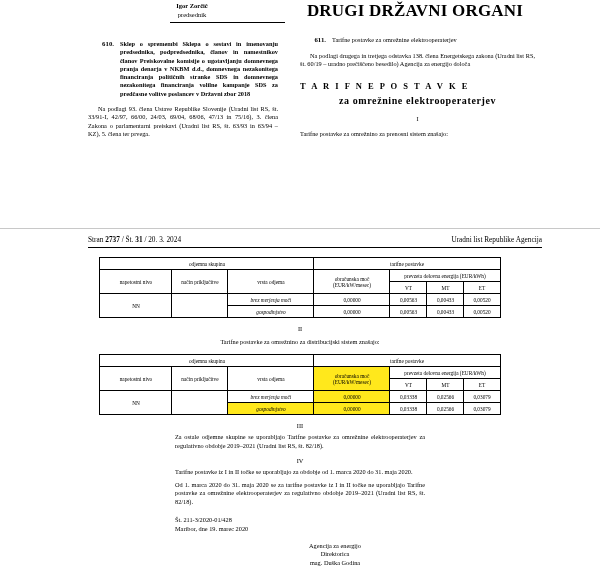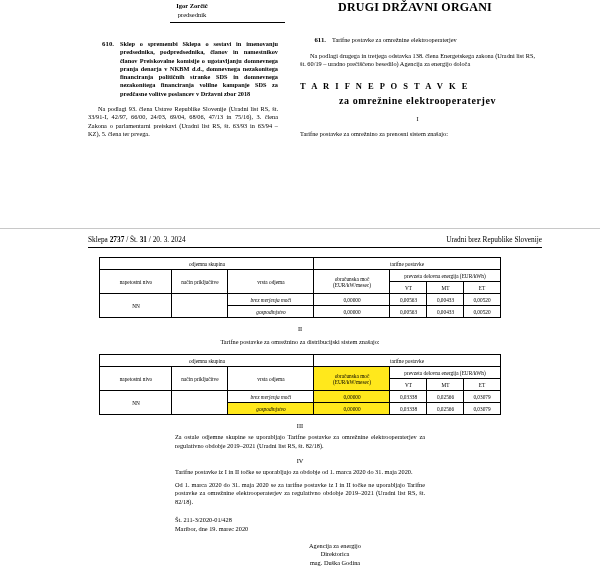--- a/index.html
+++ b/index.html
@@ -48,21 +48,21 @@
     border-top: 1px solid #000;
   }
 
   .right-header {
     position: absolute;
     left: 300px;
     top: 0px;
     width: 230px;
     text-align: center;
     font-weight: bold;
-    font-size: 12px;
+    font-size: 17px;
     line-height: 1.25;
     letter-spacing: 0.2px;
   }
 
   .left-col {
     position: absolute;
     left: 88px;
     top: 40px;
     width: 190px;
     font-size: 6.3px;
@@ -241,27 +241,27 @@
 
   </div>
 
   <div class="mid-gap"></div>
   <div class="hairline"></div>
 
   <div class="bottom-section">
 
     <div class="running-head">
       <div>
-        <span>Sklepa</span>
+        <span>Stran</span>
         <b>2737</b>
         <span>/ Št.</span>
         <b>31</b>
         <span>/ 20. 3. 2024</span>
       </div>
-      <div>Uradni brez Republike Slovenije</div>
+      <div>Uradni list Republike Agencija</div>
     </div>
     <div class="rule"></div>
 
     <table class="tariff">
       <colgroup>
         <col style="width:72px">
           <col style="width:56px">
           <col style="width:86px">
         <col style="width:76px">
           <col style="width:37px">

